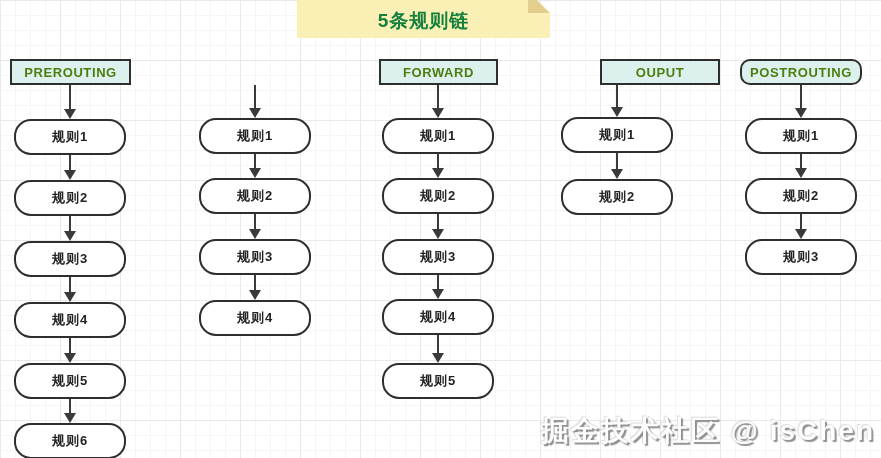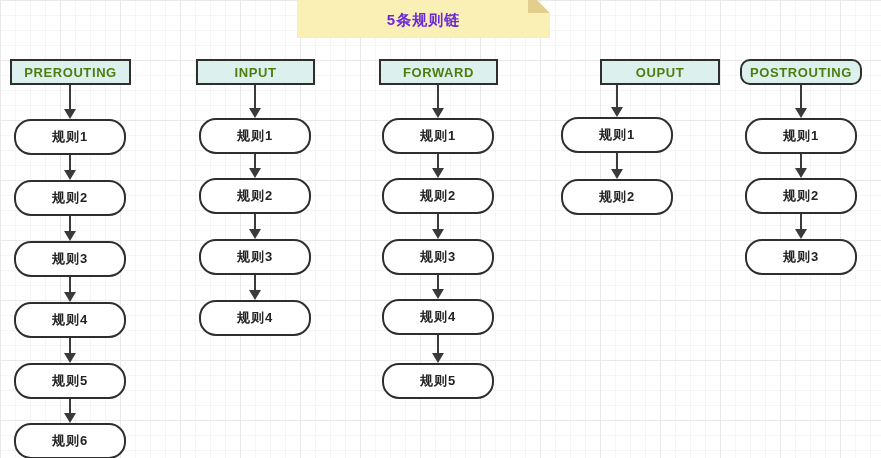--- a/index.html
+++ b/index.html
@@ -19,21 +19,21 @@
     background:#FAF0B5;box-sizing:border-box;
     clip-path:polygon(0 0, calc(100% - 22px) 0, 100% 22px, 100% 100%, 0 100%);
     display:flex;align-items:center;justify-content:center;padding-top:12px;
   }
   .note-fold{
     position:absolute;top:0;right:0;width:22px;height:22px;
     background:#E3CF8D;
     clip-path:polygon(0 0, 100% 100%, 0 100%);
   }
   .note-label{
-    font-size:15px;font-weight:bold;color:#6d28d9;letter-spacing:1px;
+    font-size:19px;font-weight:bold;color:#15803d;letter-spacing:1px;
   }
   .hdr{
     position:absolute;height:26px;box-sizing:border-box;
     border:2px solid #2e2e2e;background:#DCF1ED;color:#4d7c0f;
     display:flex;align-items:center;justify-content:center;
     font-size:13px;font-weight:bold;letter-spacing:0.6px;
   }
   .node{
     position:absolute;width:112px;height:36px;box-sizing:border-box;
     border:2px solid #2e2e2e;border-radius:17px;background:#ffffff;color:#232323;
@@ -72,21 +72,20 @@
   <div class="node" style="left:14px;top:180px;">规则2</div>
   <div class="arrow" style="left:64px;top:216px;height:25px;"></div>
   <div class="node" style="left:14px;top:241px;">规则3</div>
   <div class="arrow" style="left:64px;top:277px;height:25px;"></div>
   <div class="node" style="left:14px;top:302px;">规则4</div>
   <div class="arrow" style="left:64px;top:338px;height:25px;"></div>
   <div class="node" style="left:14px;top:363px;">规则5</div>
   <div class="arrow" style="left:64px;top:399px;height:24px;"></div>
   <div class="node" style="left:14px;top:423px;">规则6</div>
 
-  <div class="hdr" style="left:196px;top:59px;width:119px;">INPUT</div>
   <div class="arrow" style="left:249px;top:85px;height:33px;"></div>
   <div class="node" style="left:199px;top:118px;">规则1</div>
   <div class="arrow" style="left:249px;top:154px;height:24px;"></div>
   <div class="node" style="left:199px;top:178px;">规则2</div>
   <div class="arrow" style="left:249px;top:214px;height:25px;"></div>
   <div class="node" style="left:199px;top:239px;">规则3</div>
   <div class="arrow" style="left:249px;top:275px;height:25px;"></div>
   <div class="node" style="left:199px;top:300px;">规则4</div>
 
   <div class="hdr" style="left:379px;top:59px;width:119px;">FORWARD</div>
@@ -108,14 +107,15 @@
   <div class="node" style="left:561px;top:179px;">规则2</div>
 
   <div class="hdr" style="left:740px;top:59px;width:122px;border-radius:10px;">POSTROUTING</div>
   <div class="arrow" style="left:795px;top:85px;height:33px;"></div>
   <div class="node" style="left:745px;top:118px;">规则1</div>
   <div class="arrow" style="left:795px;top:154px;height:24px;"></div>
   <div class="node" style="left:745px;top:178px;">规则2</div>
   <div class="arrow" style="left:795px;top:214px;height:25px;"></div>
   <div class="node" style="left:745px;top:239px;">规则3</div>
 
+  <div class="watermark">掘金技术社区 @ isChen</div>
 
 </div>
 
 </body></html>

